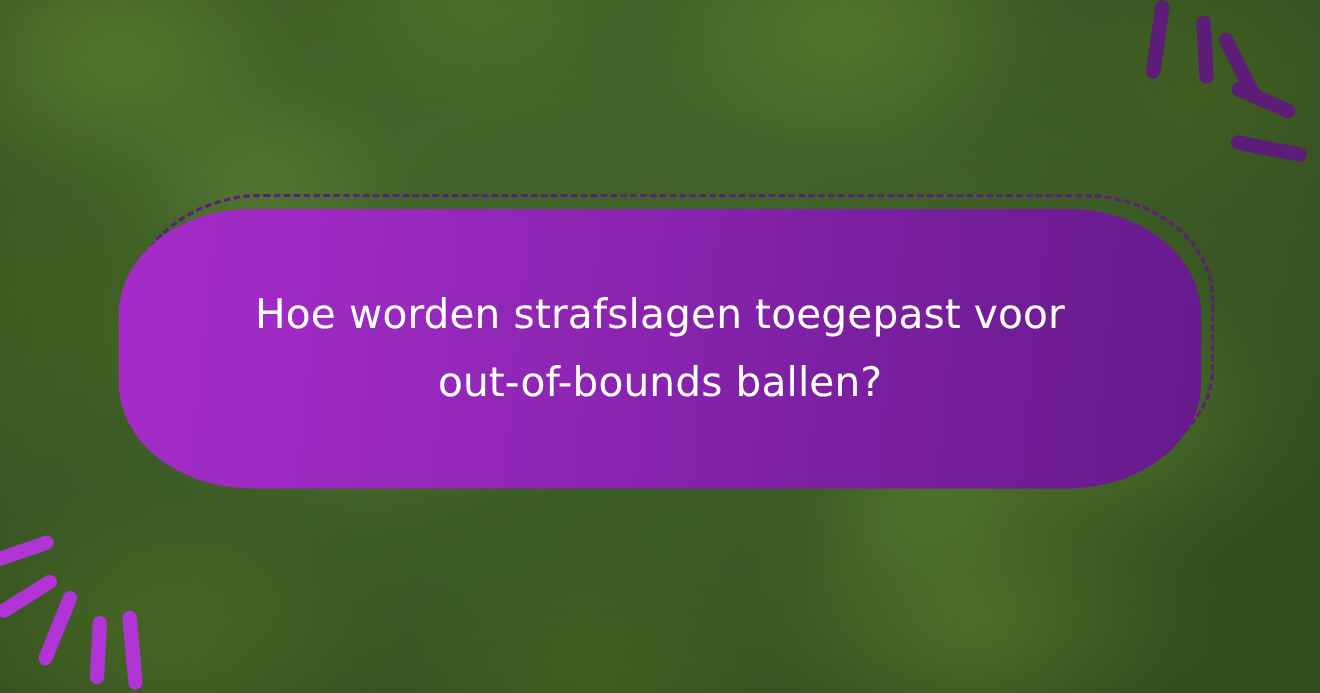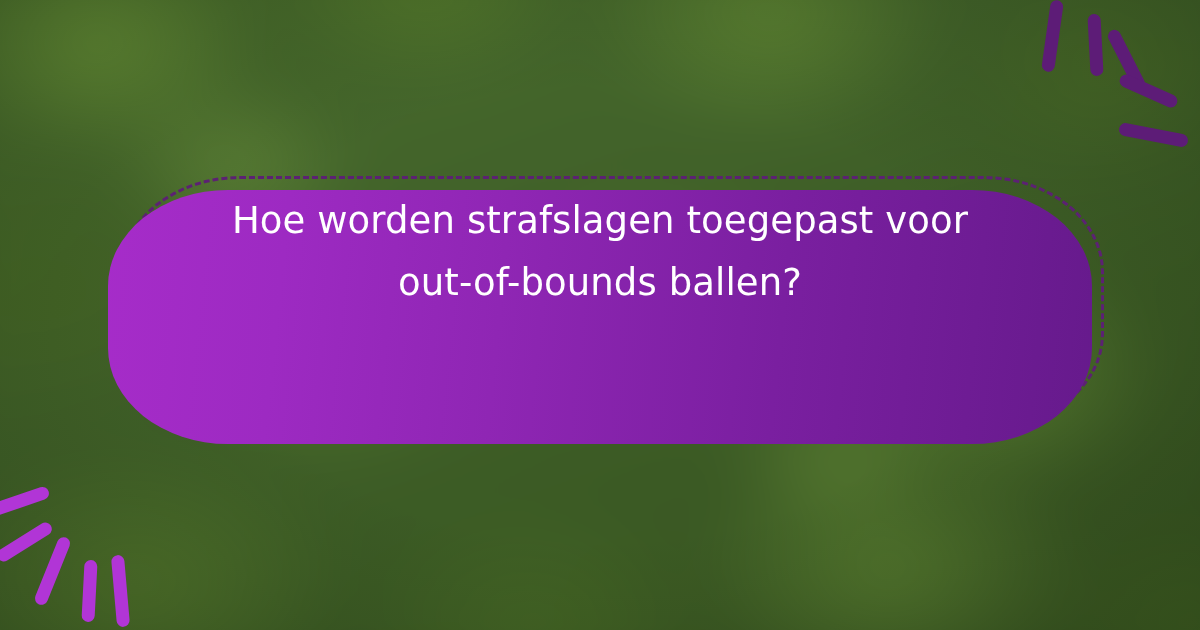--- a/index.html
+++ b/index.html
@@ -94,20 +94,21 @@
     border:3px dashed #5c2173;
     border-radius:120px / 96px;
     z-index:0;
   }
   .question-card {
     position:absolute;
     inset:0;
     border-radius:120px / 96px;
     background:linear-gradient(96deg, #a62cc9 0%, #9d2ac2 18%, #8f26b4 40%, #7a1fa0 68%, #661a8c 100%);
     display:flex;
+    align-items:center;
     justify-content:center;
     z-index:1;
     overflow:hidden;
   }
   .question-text {
     color:#ffffff;
     font-size:37px;
     line-height:62px;
     font-weight:400;
     text-align:center;

